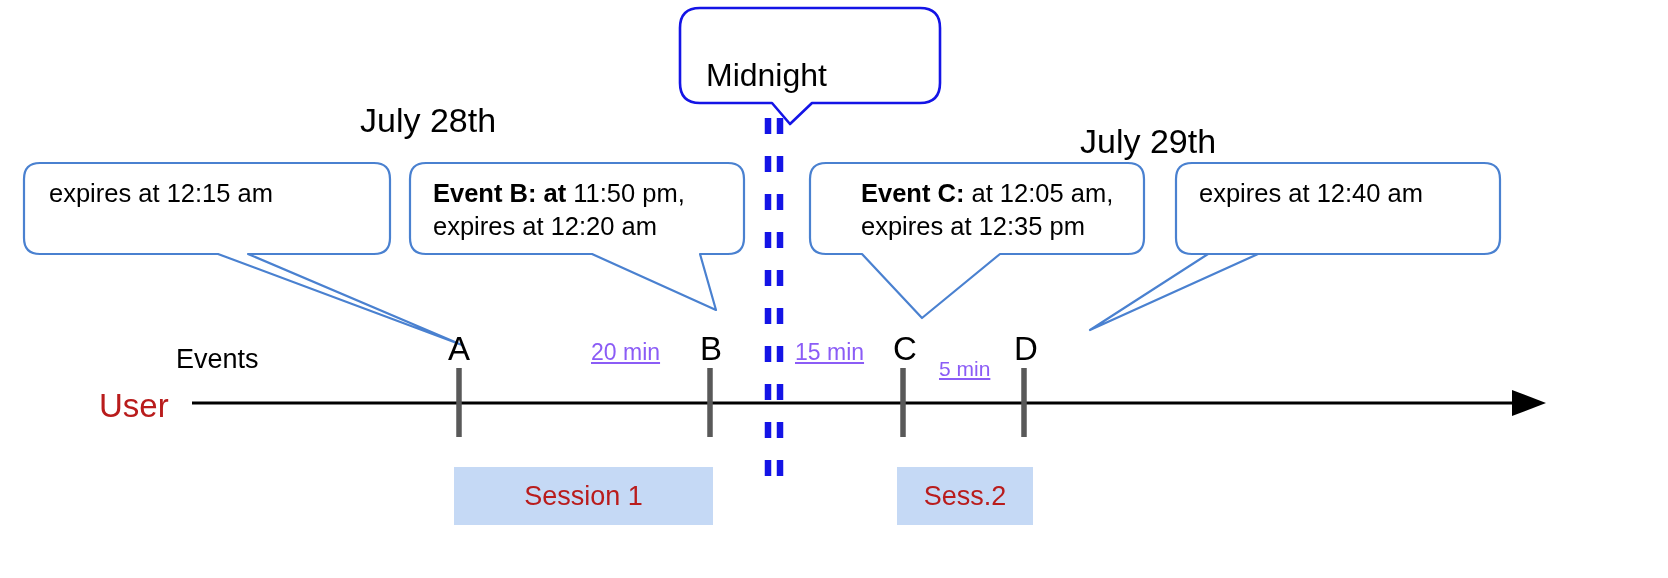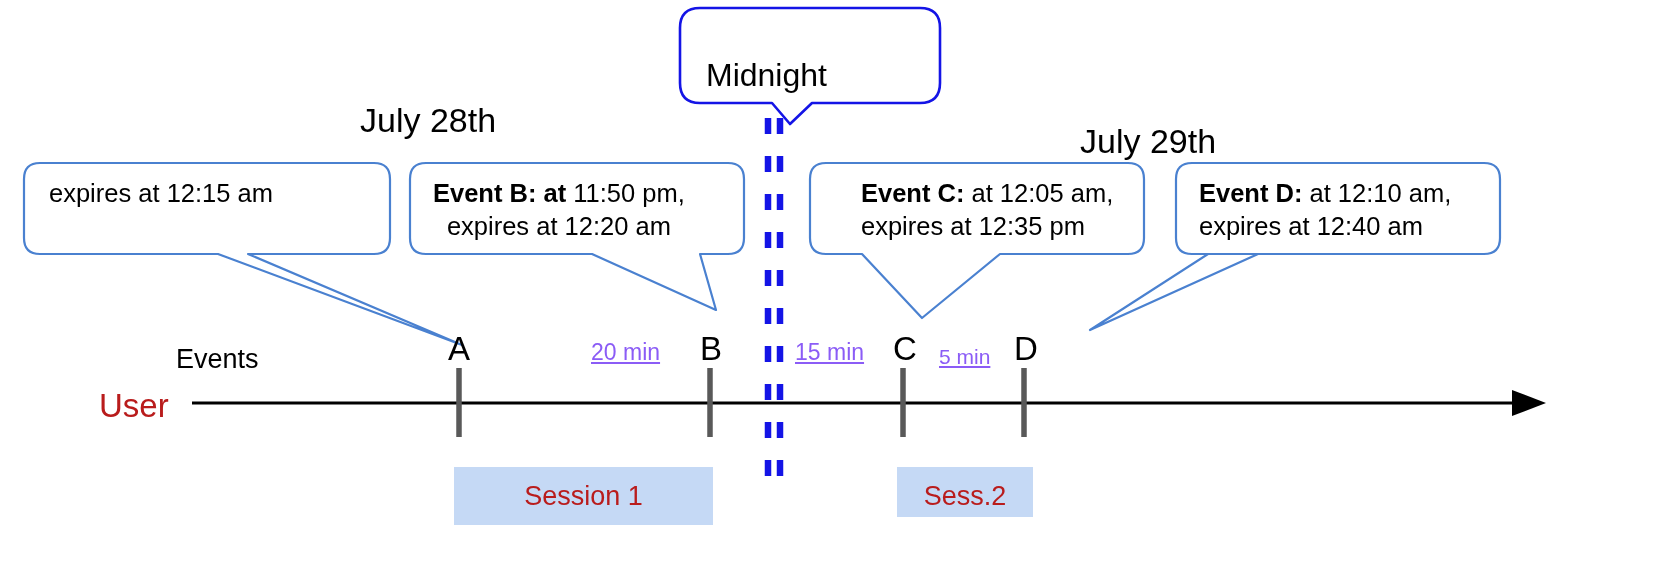--- a/index.html
+++ b/index.html
@@ -186,47 +186,46 @@
 
   <div class="txt midnight-text" style="left:706px; top:56px;">Midnight</div>
 
   <div class="txt date-label" style="left:319px; top:100px;margin-left:41px;">July 28th</div>
   <div class="txt date-label" style="left:1080px; top:100px;margin-top:21px;">July 29th</div>
 
   <div class="callout-text" style="left:49px; top:177px;">
     <div>expires at 12:15 am</div>
   </div>
 
-  <div class="callout-text" style="left:433px; top:177px;text-align:center;">
+  <div class="callout-text" style="left:433px; top:177px;">
     <div><b>Event B: at</b><span> 11:50 pm,</span></div>
     <div>expires at 12:20 am</div>
   </div>
 
   <div class="callout-text" style="left:833px; top:177px;margin-left:28px;">
     <div><b>Event C:</b><span> at 12:05 am,</span></div>
     <div>expires at 12:35 pm</div>
   </div>
 
   <div class="callout-text" style="left:1199px; top:177px;">
-    <div><b>Event D:</b><span>  at 12:10 am,</span></div>
     <div>expires at 12:40 am</div>
   </div>
 
   <div class="txt events-label" style="left:176px; top:331px;margin-top:12px;">Events</div>
   <div class="txt axis-label" style="left:99px; top:386px;">User</div>
 
   <div class="txt marker-label" style="left:448px; top:329px;">A</div>
   <div class="txt marker-label" style="left:700px; top:329px;">B</div>
   <div class="txt marker-label" style="left:893px; top:329px;">C</div>
   <div class="txt marker-label" style="left:1014px; top:329px;">D</div>
 
   <div class="txt gap-label" style="left:591px; top:338px;">20 min</div>
   <div class="txt gap-label" style="left:795px; top:338px;">15 min</div>
-  <div class="txt gap-label small" style="left:939px; top:344px;">5 min</div>
+  <div class="txt gap-label small" style="left:939px; top:356px;">5 min</div>
 
   <div class="session-box" style="left:454px; top:467px; width:259px; height:58px;">
     <span class="session-text" style="top:14px;">Session 1</span>
   </div>
-  <div class="session-box" style="left:897px; top:467px; width:136px; height:50px;">
+  <div class="session-box" style="left:897px; top:467px; width:136px; height:58px;">
     <span class="session-text" style="top:14px;">Sess.2</span>
   </div>
 
 </div>
 
 </body></html>

